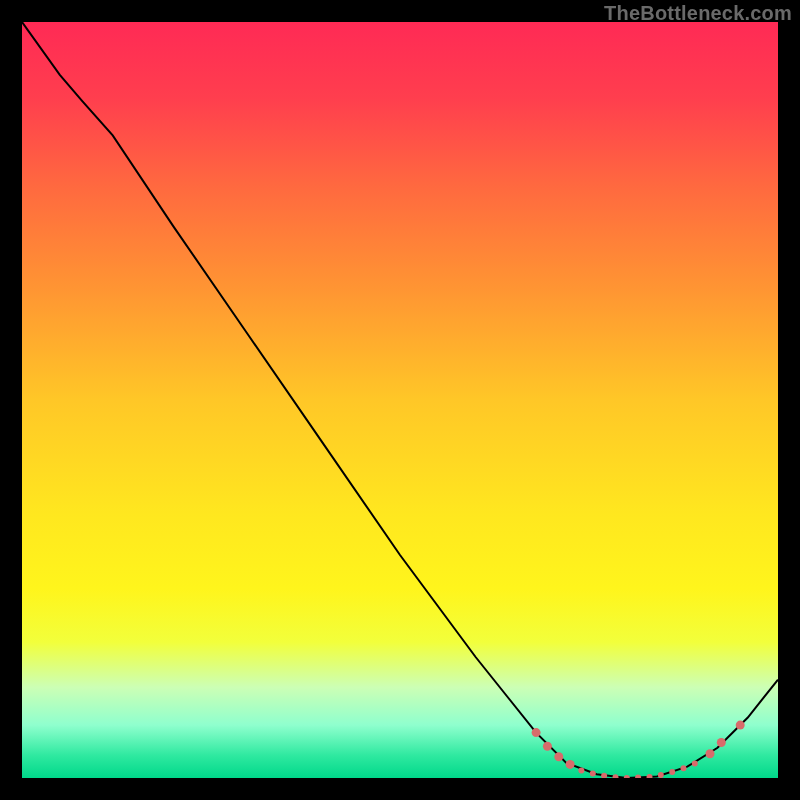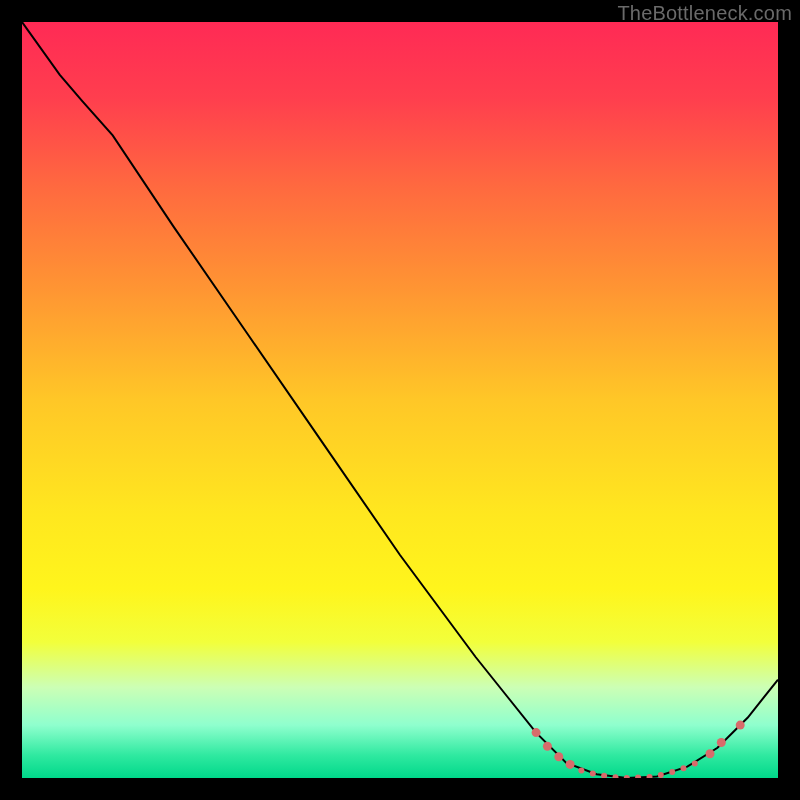--- a/index.html
+++ b/index.html
@@ -16,21 +16,21 @@
     width: 800px;
     height: 800px;
     background: #000;
   }
   .watermark {
     position: absolute;
     top: 2px;
     right: 8px;
     color: #6a6a6a;
     font-size: 20px;
-    font-weight: 400;
+    font-weight: 700;
     letter-spacing: 0.2px;
     z-index: 5;
   }
   .plot {
     position: absolute;
     left: 22px;
     top: 22px;
     width: 756px;
     height: 756px;
     overflow: hidden;

